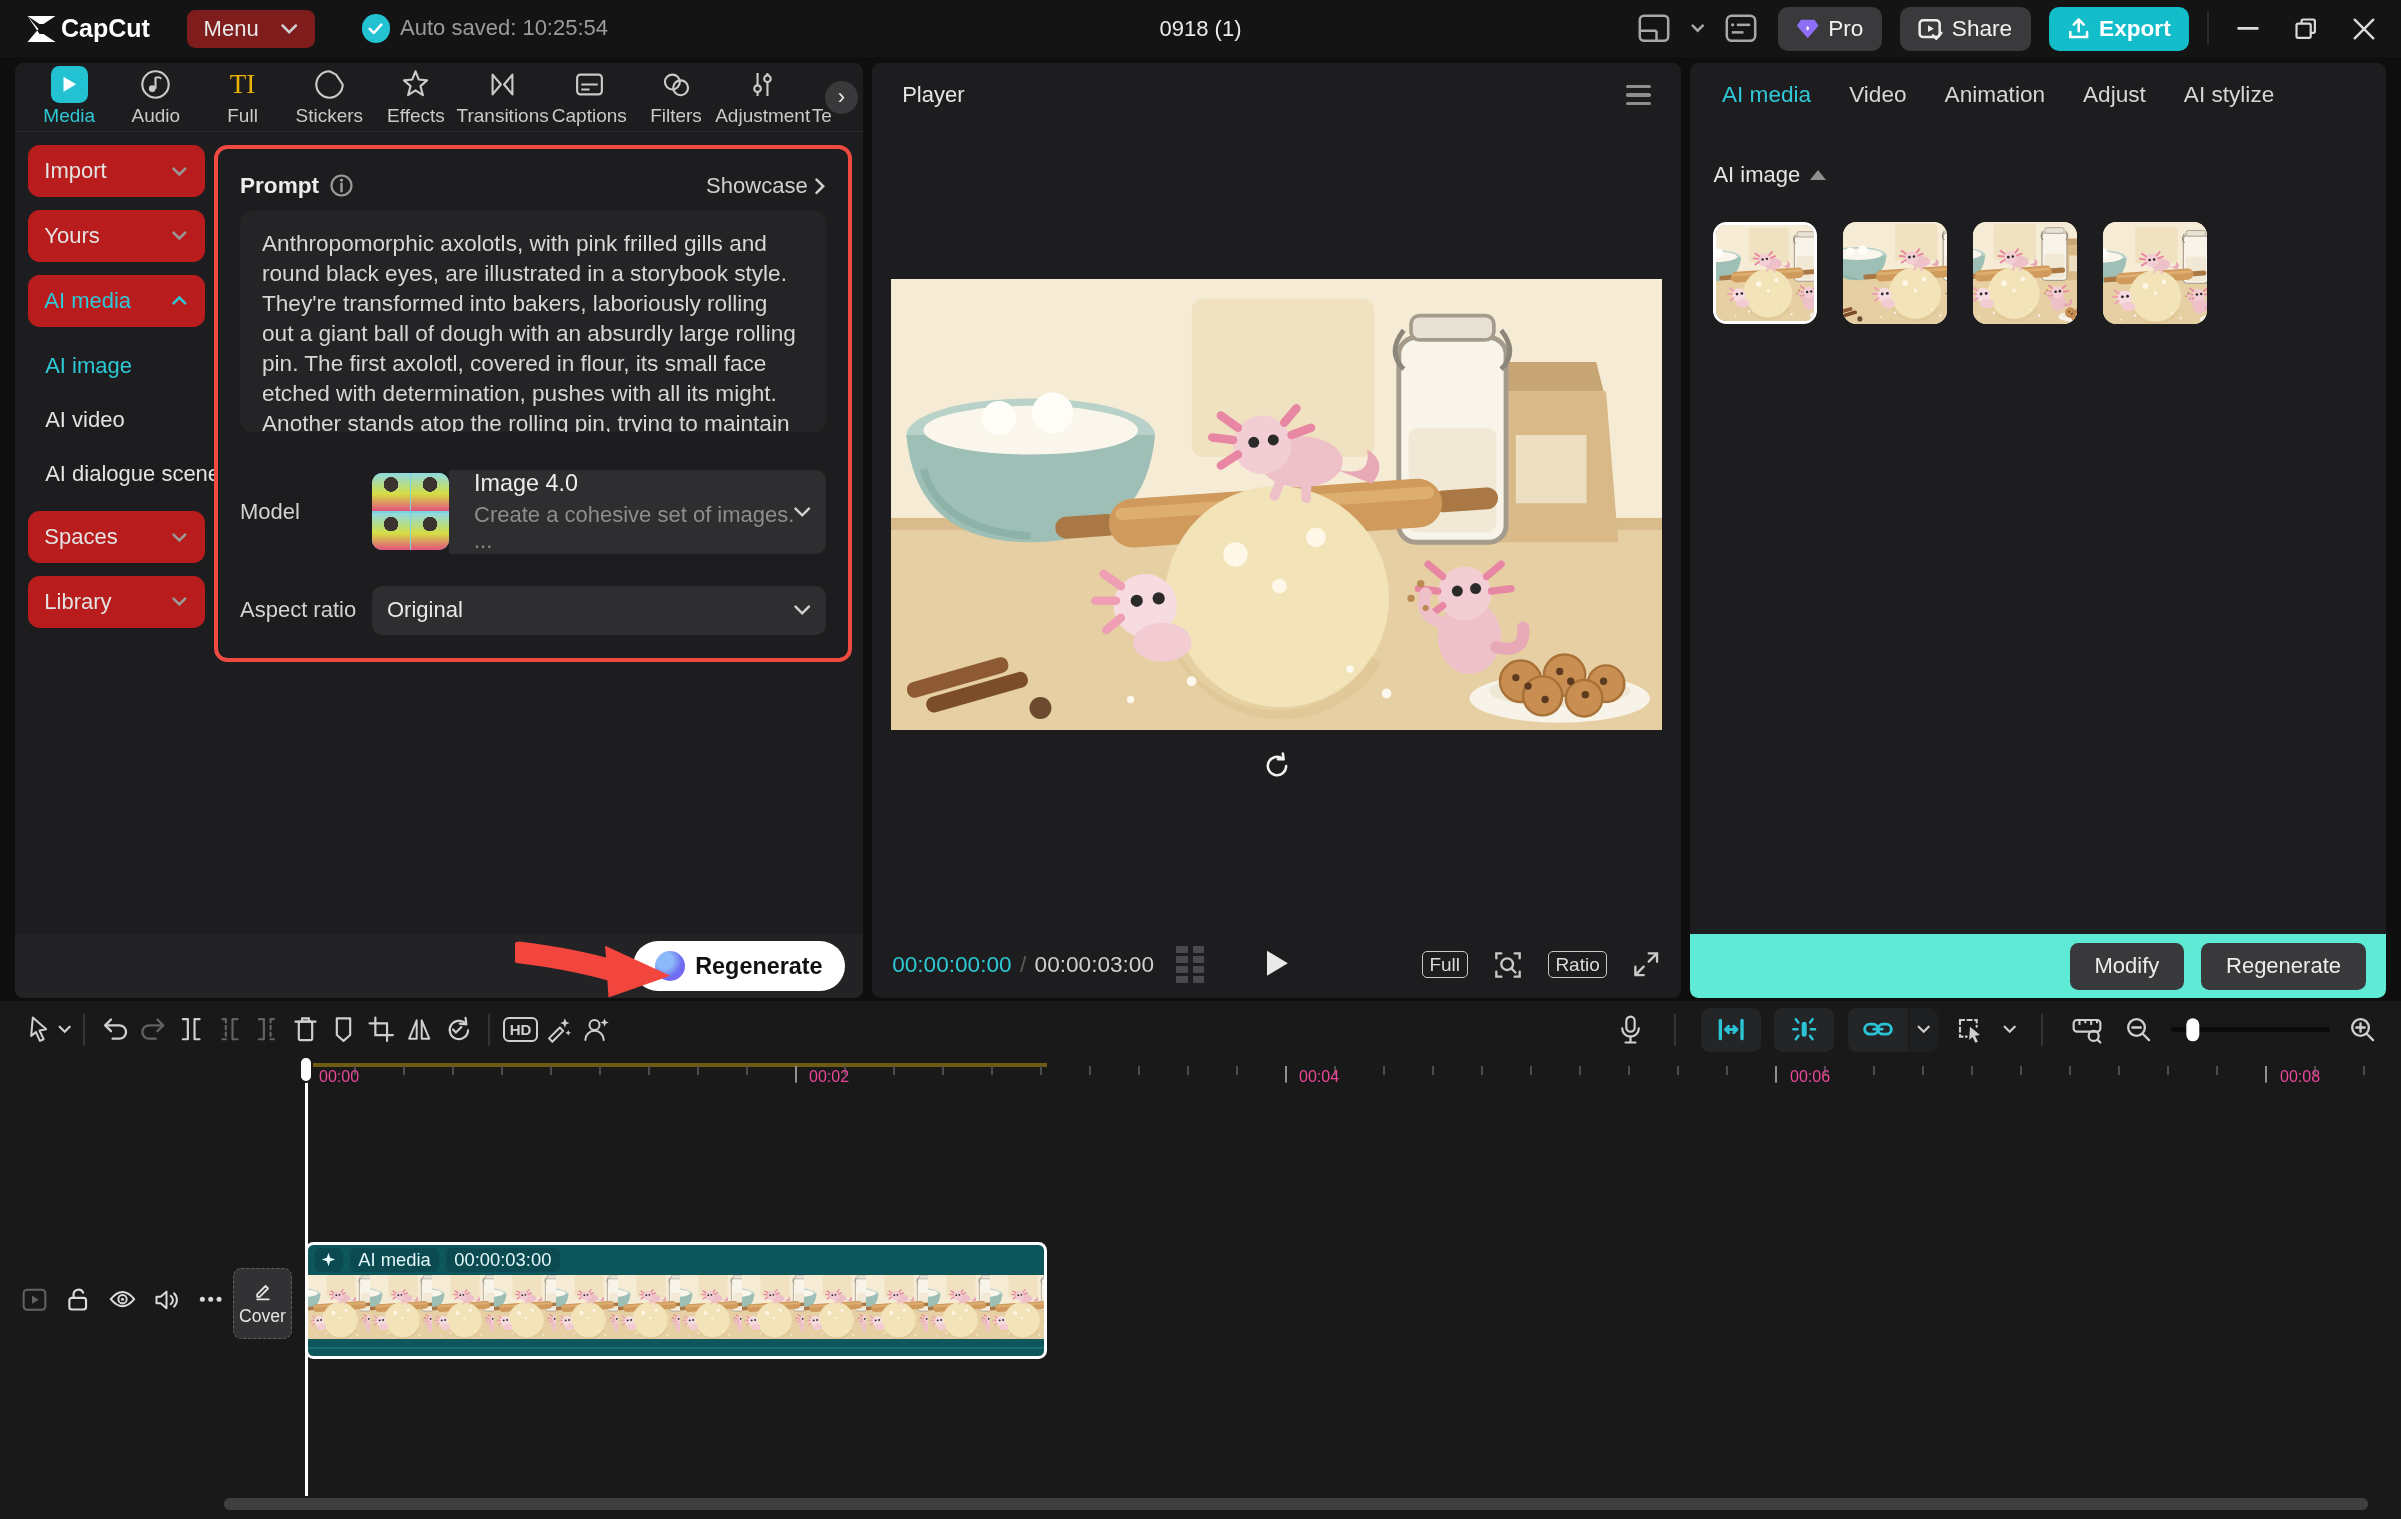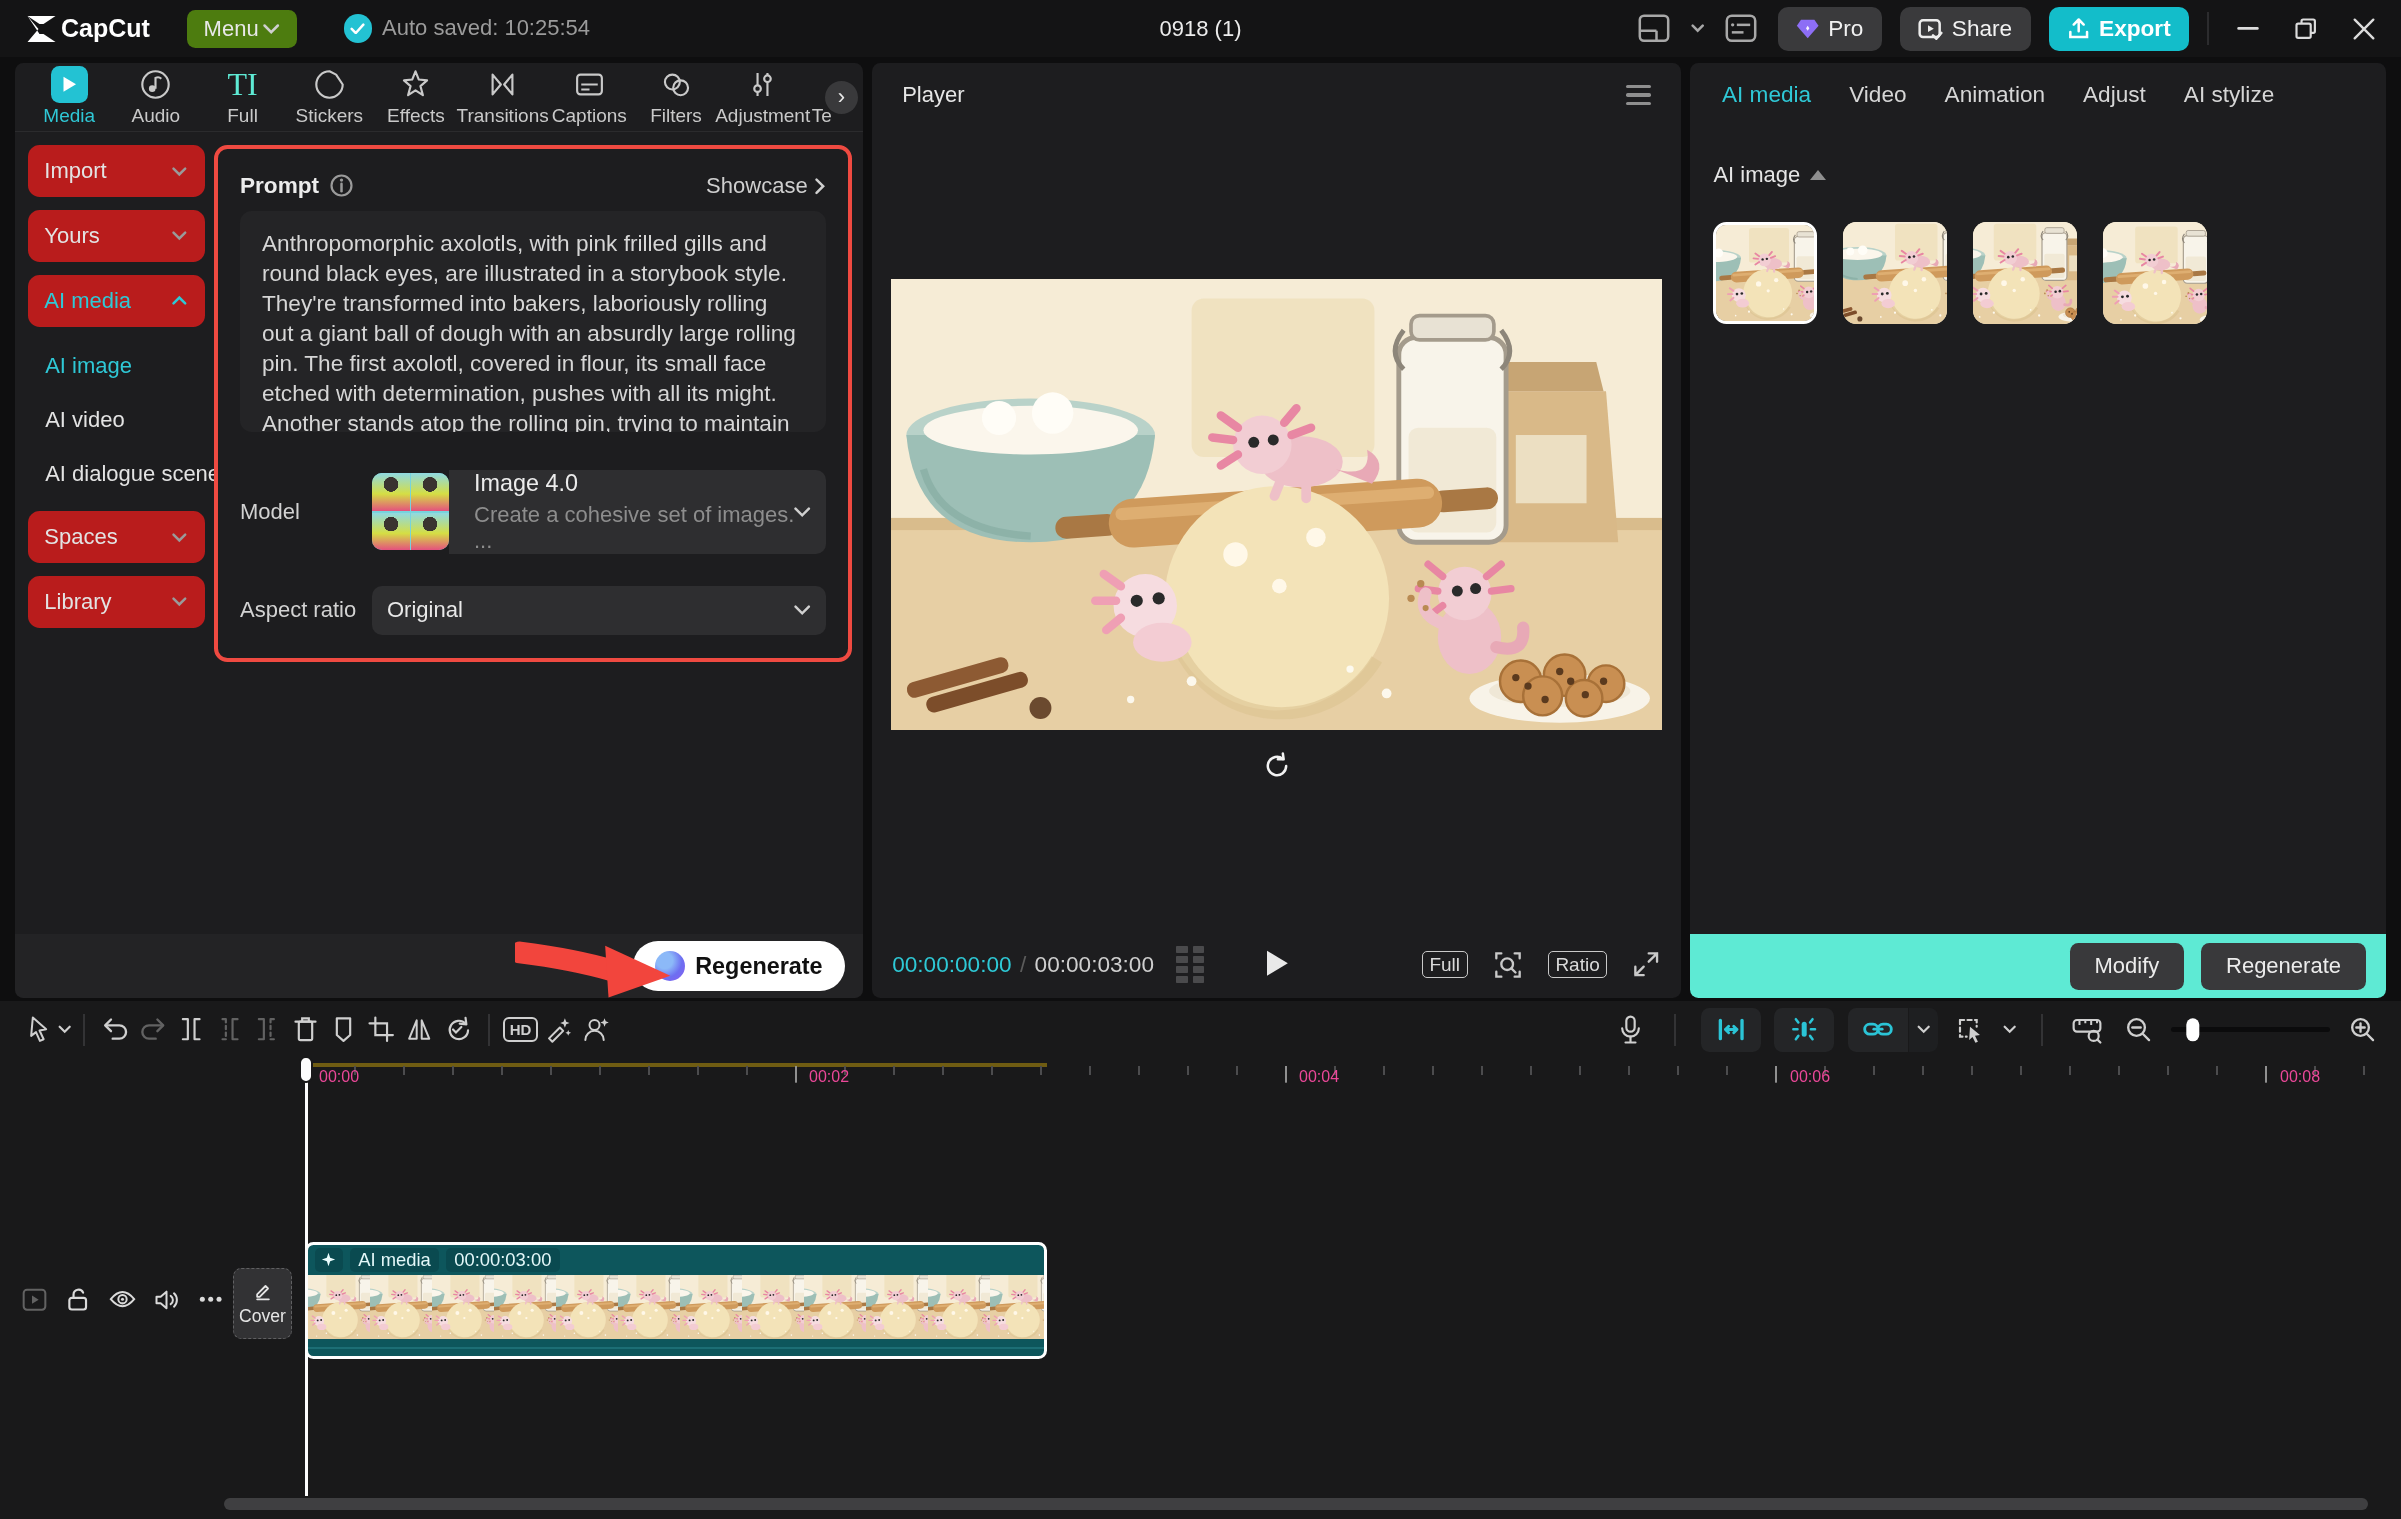--- a/index.html
+++ b/index.html
@@ -6,22 +6,22 @@
   html,body { background:#0b0b0c; }
   .app { position:relative; width:2401px; height:1520px; background:#0e0e0f;
          font-family:"Liberation Sans", sans-serif; color:#d9d9d9; overflow:hidden; }
 
   
   .topbar { position:absolute; left:0; top:0; width:2401px; height:57px; background:#141415;
             display:flex; align-items:center; }
   .logo { display:flex; align-items:center; gap:3px; margin-left:25px; }
   .logo-mark { width:33px; height:30px; }
   .logo-name { font-size:25px; font-weight:bold; color:#fff; }
-  .menu-btn { margin-left:37px; height:38px; padding:0 16.7px; background:#4d7c0f; border-radius:8.4px;
-              display:flex; align-items:center; gap:3px; font-size:22px; color:#e8e8e8; }
+  .menu-btn { margin-left:37px; height:38px; padding:0 16.7px; background:#7f1d1d; border-radius:8.4px;
+              display:flex; align-items:center; gap:21px; font-size:22px; color:#e8e8e8; }
   .autosave { display:flex; align-items:center; gap:10px; margin-left:47px; color:#9b9b9b; font-size:22px; }
   .check-circle { width:28.4px; height:28.4px; border-radius:50%; background:#23c2d3; display:flex;
                   align-items:center; justify-content:center; }
   .doc-title { position:absolute; left:50%; transform:translateX(-50%); font-size:22px; color:#ececec; }
   .topbar-right { position:absolute; right:0; top:0; height:57px; display:flex; align-items:center; gap:18.4px; padding-right:16.7px; }
   .tb-icon { width:37px; height:37px; display:flex; align-items:center; justify-content:center; }
   .pill-btn { height:44px; border-radius:10px; display:flex; align-items:center; gap:8.4px;
               padding:0 18.4px; font-size:22.6px; color:#f2f2f2; background:#3a3a3c; }
   .export-btn { background:#13bdca; color:#fff; font-weight:bold; }
   .tb-sep { width:1.7px; height:33px; background:#2c2c2e; }
@@ -373,21 +373,21 @@
           <span class="ric">
             <svg width="33" height="33" viewBox="0 0 40 40">
                 <circle cx="20" cy="20" r="16" fill="none" stroke="#c9c9c9" stroke-width="2.6"></circle>
                 <circle cx="16" cy="25" r="4" fill="#c9c9c9"></circle>
                 <path d="M20 25 V12 q4 -2 7 1" stroke="#c9c9c9" stroke-width="2.6" fill="none"></path>
               </svg>
           </span>
           <span class="rlabel">Audio</span>
         </div>
         <div class="ribbon-item">
-          <span class="ric" style="font-size:32px;color:#5eead4;font-family:'Liberation Serif',serif;">
+          <span class="ric" style="font-size:27px;color:#eab308;font-family:'Liberation Serif',serif;">
               <span>TI</span>
             </span>
           <span class="rlabel">Full</span>
         </div>
         <div class="ribbon-item">
           <span class="ric">
             <svg width="33" height="33" viewBox="0 0 40 40">
                 <path d="M20 4 a16 16 0 1 0 16 16 L28 8 Z" fill="none" stroke="#c9c9c9" stroke-width="2.6" stroke-linejoin="round"></path>
               </svg>
           </span>

